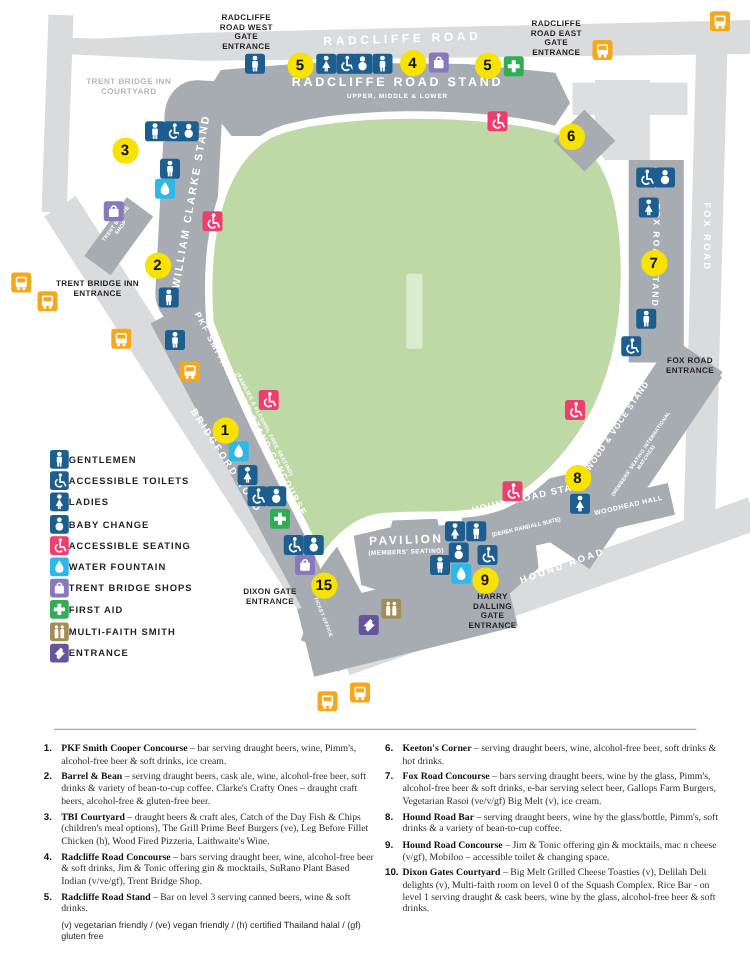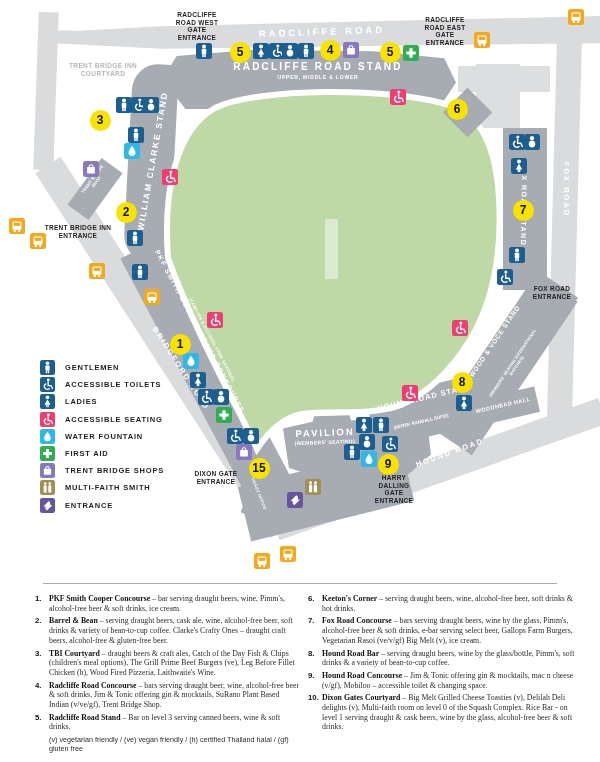--- a/index.html
+++ b/index.html
@@ -61,21 +61,21 @@
   
   .mk{position:absolute;width:16px;height:16px;border-radius:2.5px;}
   .mk svg{display:block;width:100%;height:100%;}
   .num{position:absolute;width:21px;height:21px;border-radius:50%;background:#f8e300;color:#111;
        font-weight:bold;font-size:12px;display:flex;align-items:center;justify-content:center;}
   
   #legend{position:absolute;left:40px;top:359px;}
   .leg-row{display:flex;align-items:center;height:17.2px;}
   .leg-ic{width:15px;height:15px;border-radius:2.2px;flex:none;}
   .leg-ic svg{display:block;width:100%;height:100%;}
-  .leg-lb{margin-left:10px;font-size:7.5px;font-weight:bold;letter-spacing:.8px;color:#231f20;}
+  .leg-lb{font-size:7.5px;font-weight:bold;letter-spacing:.8px;color:#231f20;}
   
   #rule{position:absolute;left:43px;top:583px;width:514px;height:1px;background:#aaa;}
   .col{position:absolute;top:594px;color:#2b2b2b;font-size:7.8px;line-height:9.7px;}
   .col-left{left:35px;width:264px;}
   .col-right{left:308px;width:270px;}
   .item{display:flex;margin-bottom:3px;}
   .no{width:14px;flex:none;font-weight:bold;color:#111;}
   .txt{flex:1;font-family:Liberation Serif, serif;}
   .txt b{color:#111;}
   #footnote{margin-top:2px;margin-left:14px;font-size:7.2px;line-height:9px;color:#2b2b2b;}
@@ -567,53 +567,62 @@
             <svg viewBox="0 0 17 17" xmlns="http://www.w3.org/2000/svg" fill="#fff">
               <circle cx="8.5" cy="3.7" r="2.1"></circle>
               <path d="M8.5 5.9 11.9 12.2 H5.1 Z"></path>
               <rect x="7.1" y="11.8" width="1.3" height="3.2"></rect>
               <rect x="8.6" y="11.8" width="1.3" height="3.2"></rect>
             </svg>
           </div>
           <div class="leg-lb">LADIES</div>
         </div>
         <div class="leg-row">
+          <div class="leg-ic" style="background: rgb(27, 94, 143);">
+            <svg viewBox="0 0 17 17" xmlns="http://www.w3.org/2000/svg" fill="#fff">
+              <circle cx="8.5" cy="4.4" r="2.2"></circle>
+              <path d="M8.5 7c2.3 0 3.5 1.5 3.5 3.5s-1.2 3.8-3.5 3.8-3.5-1.8-3.5-3.8S6.2 7 8.5 7Z"></path>
+            </svg>
+          </div>
+          <div class="leg-lb">BABY CHANGE</div>
+        </div>
+        <div class="leg-row">
           <div class="leg-ic" style="background: rgb(238, 61, 111);">
             <svg viewBox="0 0 17 17" xmlns="http://www.w3.org/2000/svg" fill="#fff">
               <circle cx="9.4" cy="3.3" r="1.6"></circle>
               <path fill="none" stroke="#fff" stroke-width="1.5" stroke-linecap="round" d="M9.2 5.4v4.4h3.3l1.6 3.3"></path>
               <path fill="none" stroke="#fff" stroke-width="1.5" stroke-linecap="round" d="M10.6 13.4a3.5 3.5 0 1 1-4.2-5.6"></path>
             </svg>
           </div>
           <div class="leg-lb">ACCESSIBLE SEATING</div>
         </div>
         <div class="leg-row">
           <div class="leg-ic" style="background: rgb(44, 184, 232);">
             <svg viewBox="0 0 17 17" xmlns="http://www.w3.org/2000/svg" fill="#fff">
               <path d="M8.5 2.8C10.6 6 12.2 7.8 12.2 10.2a3.7 3.7 0 1 1-7.4 0C4.8 7.8 6.4 6 8.5 2.8Z"></path>
             </svg>
           </div>
           <div class="leg-lb">WATER FOUNTAIN</div>
         </div>
         <div class="leg-row">
-          <div class="leg-ic" style="background: rgb(47, 174, 84);">
-            <svg viewBox="0 0 17 17" xmlns="http://www.w3.org/2000/svg" fill="#fff">
-              <path d="M6.8 3.5h3.4v3.3h3.3v3.4h-3.3v3.3H6.8v-3.3H3.5V6.8h3.3Z"></path>
-            </svg>
-          </div>
-          <div class="leg-lb">FIRST AID</div>
-        </div>
-        <div class="leg-row">
           <div class="leg-ic" style="background: rgb(136, 120, 189);">
             <svg viewBox="0 0 17 17" xmlns="http://www.w3.org/2000/svg" fill="#fff">
               <rect x="4.4" y="6.4" width="8.2" height="7" rx=".9"></rect>
               <path d="M6.5 6.8V6a2 2 0 0 1 4 0v.8" fill="none" stroke="#fff" stroke-width="1.2"></path>
             </svg>
           </div>
           <div class="leg-lb">TRENT BRIDGE SHOPS</div>
+        </div>
+        <div class="leg-row">
+          <div class="leg-ic" style="background: rgb(47, 174, 84);">
+            <svg viewBox="0 0 17 17" xmlns="http://www.w3.org/2000/svg" fill="#fff">
+              <path d="M6.8 3.5h3.4v3.3h3.3v3.4h-3.3v3.3H6.8v-3.3H3.5V6.8h3.3Z"></path>
+            </svg>
+          </div>
+          <div class="leg-lb">FIRST AID</div>
         </div>
         <div class="leg-row">
           <div class="leg-ic" style="background: rgb(163, 142, 85);">
             <svg viewBox="0 0 17 17" xmlns="http://www.w3.org/2000/svg" fill="#fff">
               <circle cx="5.9" cy="4" r="1.5"></circle>
               <circle cx="11.1" cy="4" r="1.5"></circle>
               <path d="M5.9 5.7c1.1 0 1.7.8 1.7 1.9v6.6H4.2V7.6c0-1.1.6-1.9 1.7-1.9Z"></path>
               <path d="M11.1 5.7c1.1 0 1.7.8 1.7 1.9v6.6H9.4V7.6c0-1.1.6-1.9 1.7-1.9Z"></path>
             </svg>
           </div>

